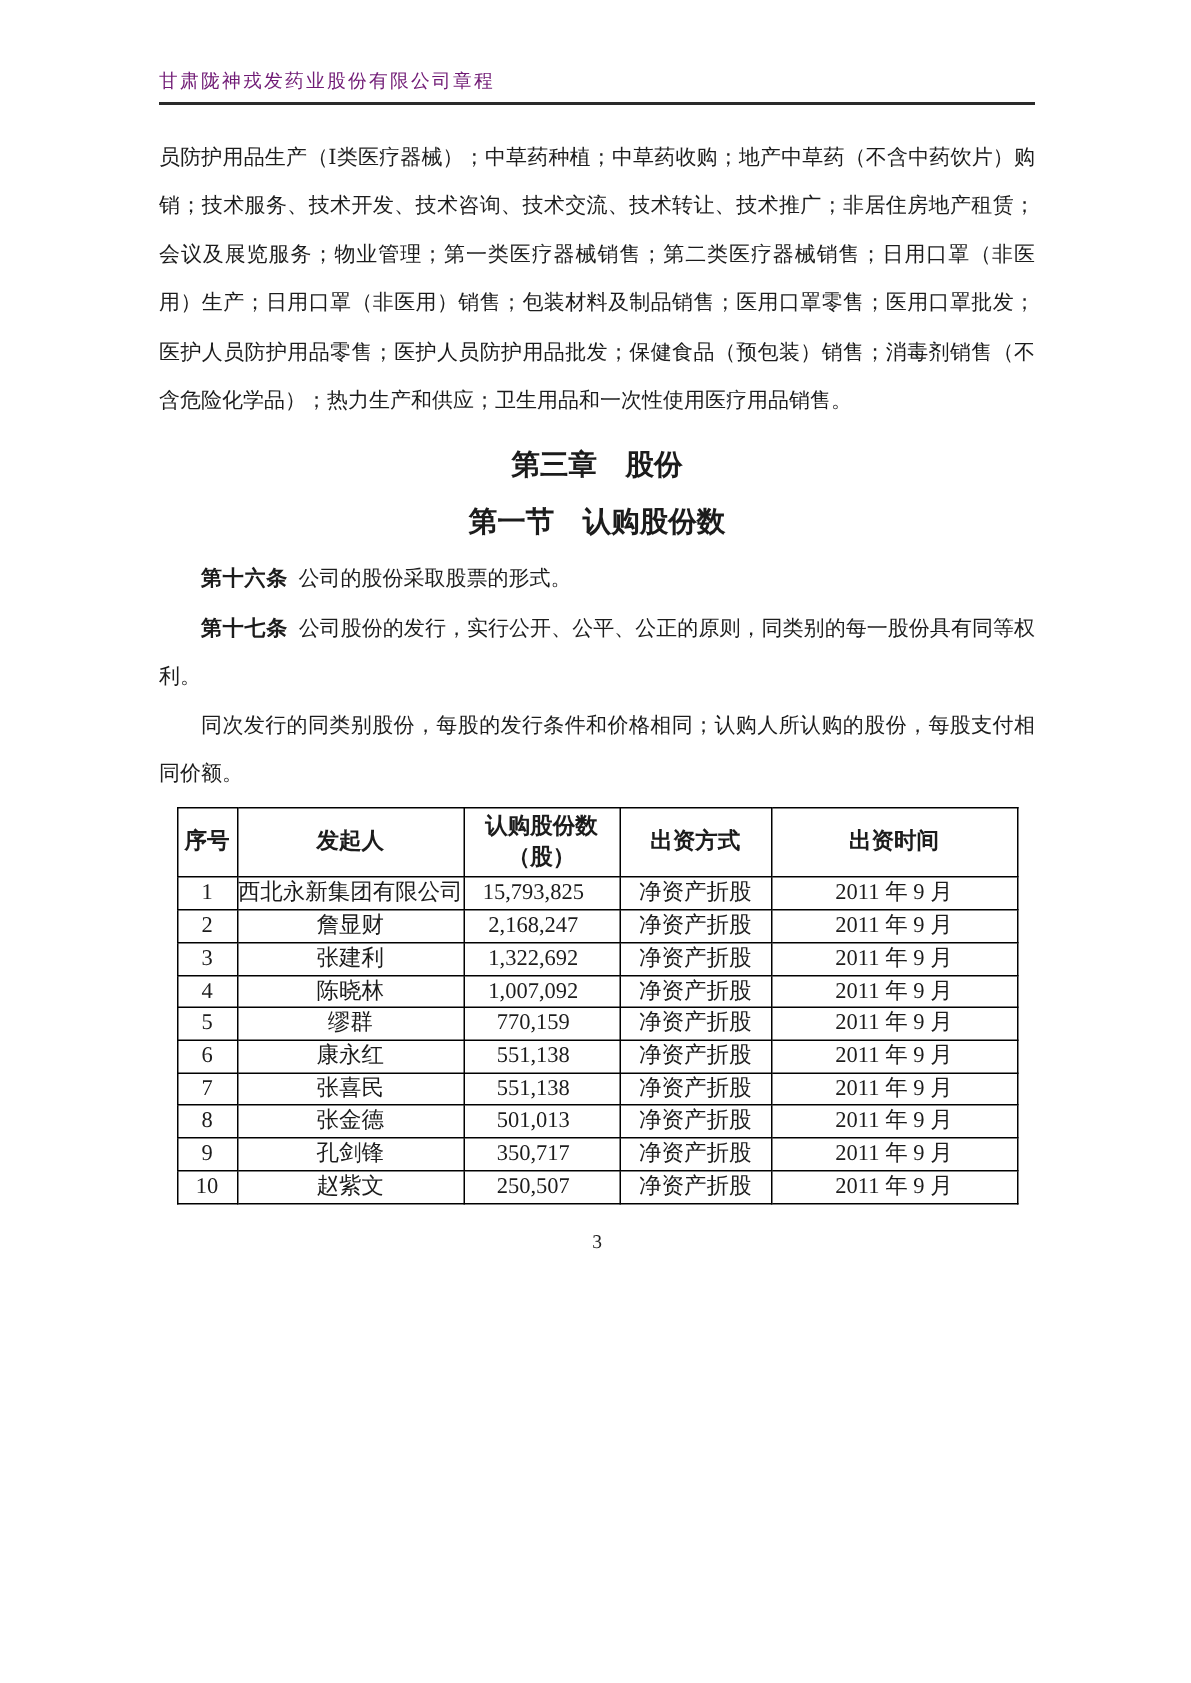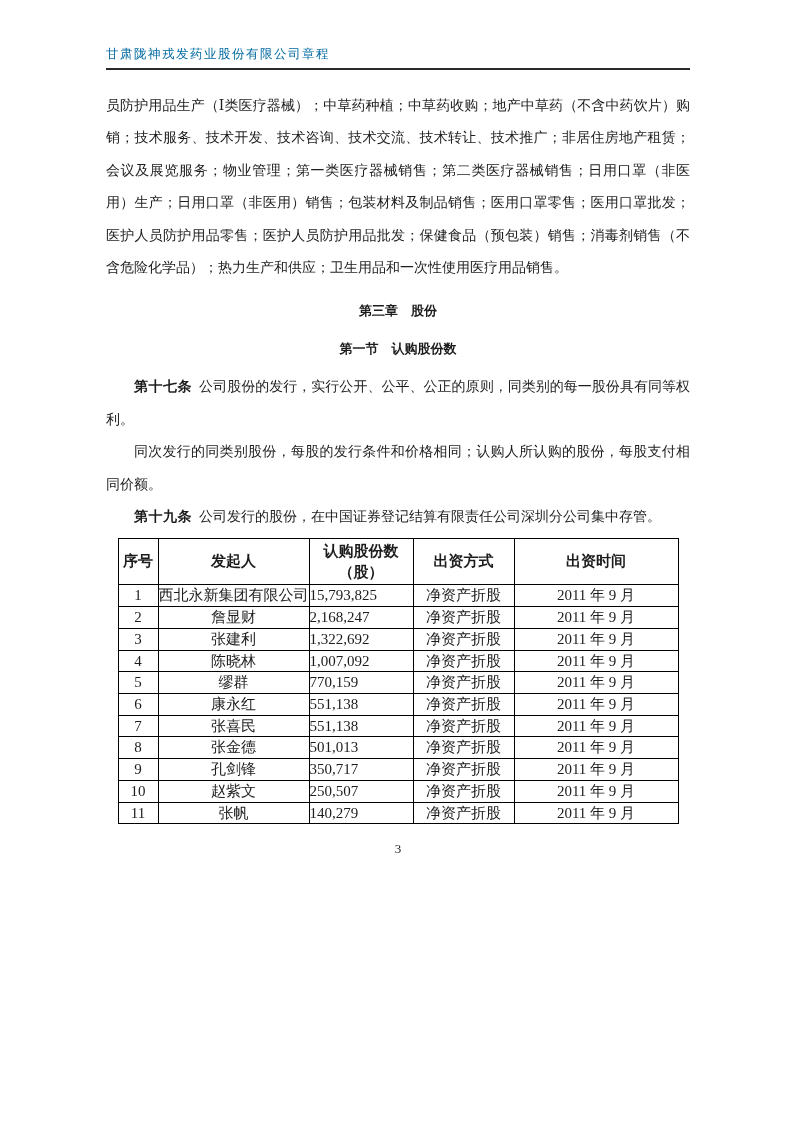--- a/index.html
+++ b/index.html
@@ -11,37 +11,37 @@
     background: #ffffff;
     box-sizing: border-box;
     padding: 46px 104px 0 106px;
     overflow: hidden;
     font-family: "Liberation Serif", "DejaVu Serif", serif;
     color: #1c1c1c;
   }
   .doc-header {
     font-size: 12.5px;
     letter-spacing: 1.5px;
-    color: #0369a1;
+    color: #701a75;
     padding-bottom: 6px;
     border-bottom: 2px solid #2a2a2a;
     line-height: 16px;
   }
   .para {
     font-size: 14px;
     line-height: 32.4px;
     text-align: justify;
     text-justify: inter-ideograph;
     margin: 0;
   }
   .intro { margin-top: 20px; }
   .chapter-heading, .section-heading {
     text-align: center;
     font-weight: bold;
-    font-size: 13px;
+    font-size: 19px;
     line-height: 38px;
     margin: 0;
   }
   .chapter-heading { margin-top: 8px; }
   .articles { margin-top: 3px; }
   .article { text-indent: 2em; }
   .article b { letter-spacing: 0.5px; }
   .article b:not(:empty) { margin-right: 7px; }
   table.founders {
     border-collapse: collapse;
@@ -61,21 +61,21 @@
     font-weight: bold;
     font-size: 15px;
     line-height: 1.4;
     white-space: pre-line;
   }
   table.founders td {
     height: 20.7px;
     line-height: 20.7px;
   }
   table.founders td.num {
-    text-align: left;
+    text-align: center;
     padding-right: 11px;
   }
   .page-number {
     text-align: center;
     font-size: 13px;
     margin-top: 17px;
     color: #222;
   }
 </style>
 </head>
@@ -84,28 +84,28 @@
 <div class="page">
 
   <div class="doc-header">甘肃陇神戎发药业股份有限公司章程</div>
 
   <p class="para intro">员防护用品生产（Ⅰ类医疗器械）；中草药种植；中草药收购；地产中草药（不含中药饮片）购销；技术服务、技术开发、技术咨询、技术交流、技术转让、技术推广；非居住房地产租赁；会议及展览服务；物业管理；第一类医疗器械销售；第二类医疗器械销售；日用口罩（非医用）生产；日用口罩（非医用）销售；包装材料及制品销售；医用口罩零售；医用口罩批发；医护人员防护用品零售；医护人员防护用品批发；保健食品（预包装）销售；消毒剂销售（不含危险化学品）；热力生产和供应；卫生用品和一次性使用医疗用品销售。</p>
 
   <h2 class="chapter-heading">第三章　股份</h2>
   <h3 class="section-heading">第一节　认购股份数</h3>
 
   <div class="articles">
+    <p class="para article">
+      <b>第十六条</b><span>公司的股份采取股票的形式。</span>
+    </p>
     <p class="para article">
       <b>第十七条</b><span>公司股份的发行，实行公开、公平、公正的原则，同类别的每一股份具有同等权利。</span>
     </p>
     <p class="para article">
       <b></b><span>同次发行的同类别股份，每股的发行条件和价格相同；认购人所认购的股份，每股支付相同价额。</span>
-    </p>
-    <p class="para article">
-      <b>第十九条</b><span>公司发行的股份，在中国证券登记结算有限责任公司深圳分公司集中存管。</span>
     </p>
   </div>
 
   <table class="founders">
     <colgroup>
       <col style="width:40px">
       <col style="width:151px">
       <col style="width:104px">
       <col style="width:101px">
       <col style="width:164px">
@@ -184,25 +184,18 @@
           <td>净资产折股</td>
           <td>2011 年 9 月</td>
         </tr>
         <tr>
           <td>10</td>
           <td>赵紫文</td>
           <td class="num">250,507</td>
           <td>净资产折股</td>
           <td>2011 年 9 月</td>
         </tr>
-        <tr>
-          <td>11</td>
-          <td>张帆</td>
-          <td class="num">140,279</td>
-          <td>净资产折股</td>
-          <td>2011 年 9 月</td>
-        </tr>
       </tbody>
   </table>
 
   <div class="page-number">3</div>
 
 </div>
 
 </body></html>

